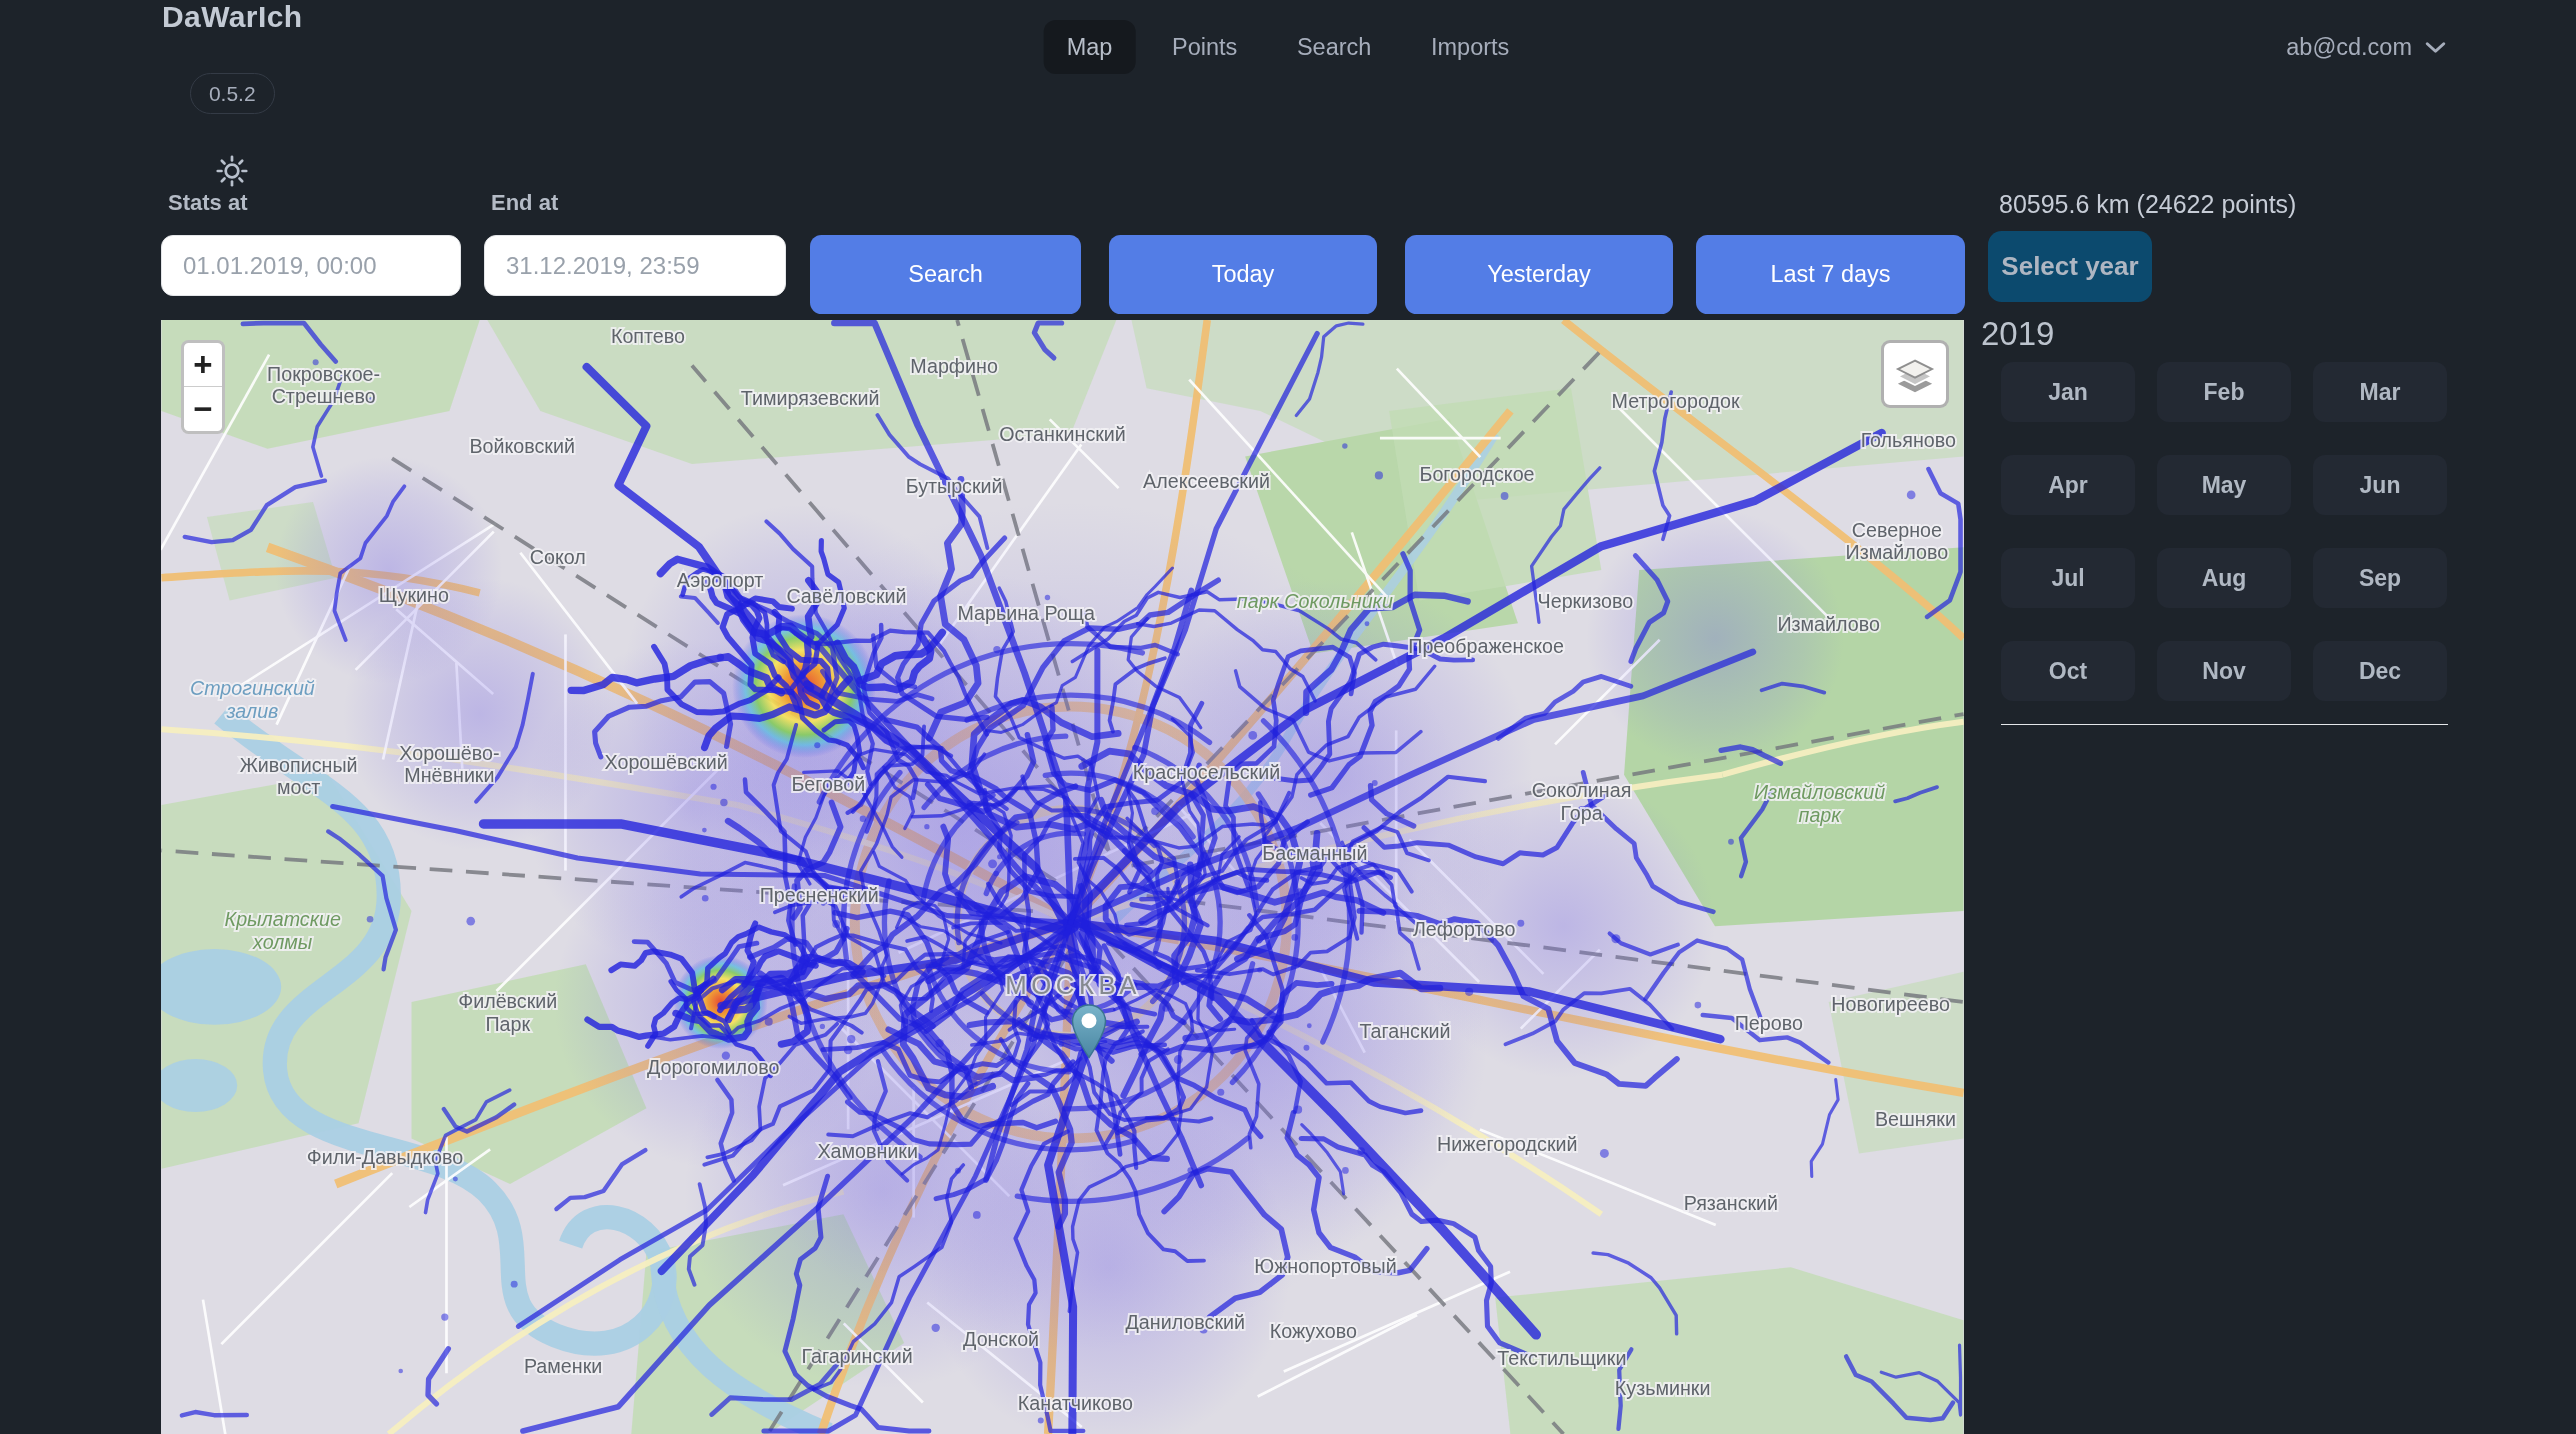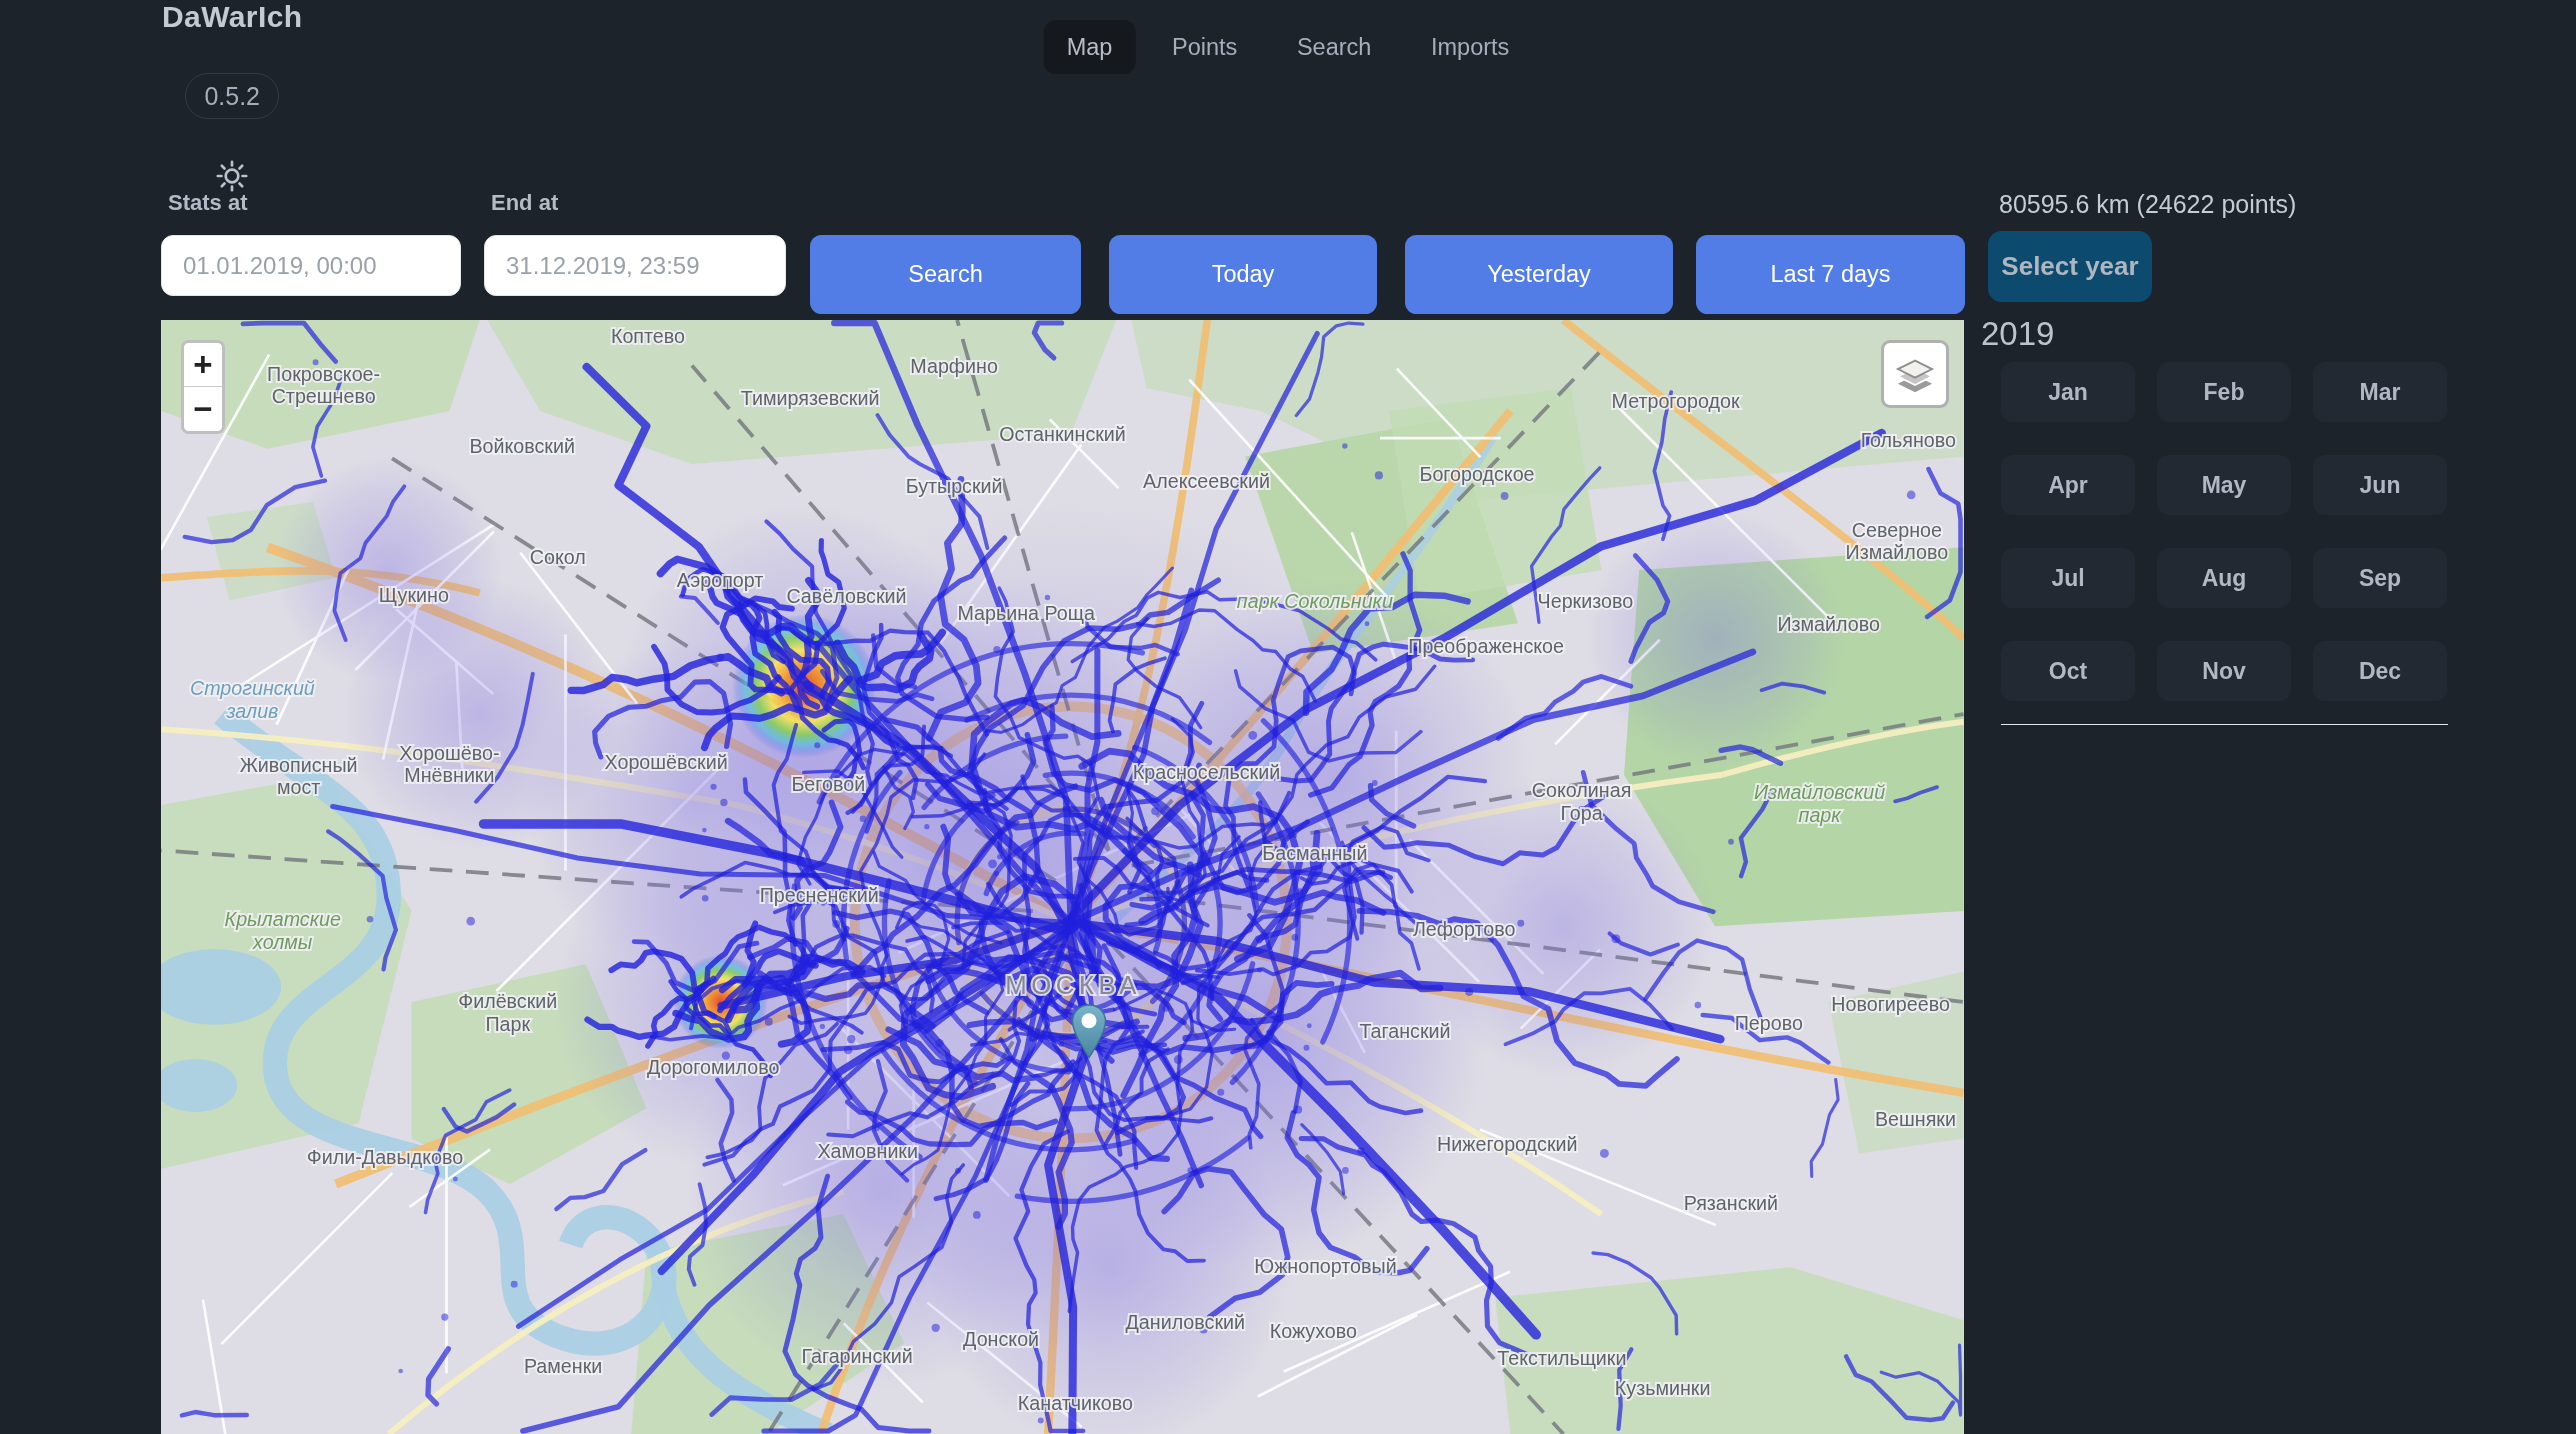--- a/index.html
+++ b/index.html
@@ -3,21 +3,21 @@
 <meta charset="utf-8">
 <style>
   * { margin:0; padding:0; box-sizing:border-box; }
   html,body { width:2576px; height:1434px; background:#1d232a; overflow:hidden;
     font-family:"Liberation Sans", sans-serif; color:#a6adbb; }
 
   
   .nav { position:absolute; top:0; left:0; width:2576px; height:94px; }
   .nav-left { position:absolute; left:162px; top:0; height:94px; display:flex; align-items:center; gap:39px;flex-direction:column; }
   .logo { font-size:30px; font-weight:bold; color:#c3cad4; letter-spacing:0.4px; cursor:pointer; }
-  .version { font-size:25px; color:#a6adbb; border:1.5px solid #343b46; border-radius:30px; padding:7.6px 18px; }
+  .version { font-size:21px; color:#a6adbb; border:1.5px solid #343b46; border-radius:30px; padding:7.6px 18px; }
   .theme-btn { background:none; border:none; cursor:pointer; display:flex; align-items:center; }
   .tabs { position:absolute; left:50%; top:0; transform:translateX(-50%); height:94px; display:flex; align-items:center; gap:13.6px; }
   .tab { font-size:23.5px; color:#a6adbb; background:transparent; border:none; padding:13.6px 23px; border-radius:12px; cursor:pointer; }
   .tab.active { background:#15191e; color:#b6bdc8; }
   .user { position:absolute; right:129px; top:0; height:94px; display:flex; align-items:center; gap:12px; cursor:pointer; }
   .user span { font-size:23.5px; color:#a6adbb; }
 
   
   .f-label { position:absolute; top:190px; font-size:22px; font-weight:bold; color:#b4bbc6; }
   .f-input { position:absolute; top:235px; height:61px; background:#ffffff; border:0.8px solid #e3e5e8;
@@ -74,20 +74,26 @@
           <line x1="17" y1="7" x2="18.8" y2="5.2"></line>
       </svg>
     </button>
   </div>
   <nav class="tabs" id="tabs">
       <button class="tab active">Map</button>
       <button class="tab">Points</button>
       <button class="tab">Search</button>
       <button class="tab">Imports</button>
     </nav>
+  <div class="user">
+    <span>ab@cd.com</span>
+    <svg width="23" height="15" viewBox="0 0 30 20">
+      <polyline points="4,5 15,15 26,5" fill="none" stroke="#a6adbb" stroke-width="4" stroke-linecap="round" stroke-linejoin="round"></polyline>
+    </svg>
+  </div>
 </header>
 
 
 <label class="f-label" style="left:168px">Stats at</label>
 <input class="f-input" style="left: 161px; width: 300px;" value="01.01.2019, 00:00">
 <label class="f-label" style="left:491px">End at</label>
 <input class="f-input" style="left: 484px; width: 302px;" value="31.12.2019, 23:59">
 <button class="btn" style="left:810px;width:271px">Search</button>
 <span id="quick"><button class="btn" style="left: 1109px; width: 268px;">Today</button><button class="btn" style="left: 1405px; width: 268px;">Yesterday</button><button class="btn" style="left: 1696px; width: 269px;">Last 7 days</button></span>
 

